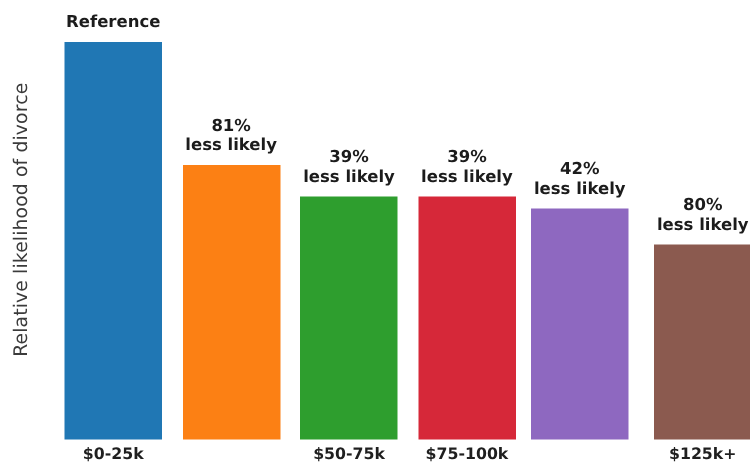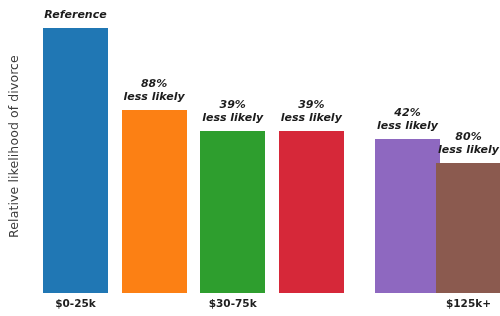--- a/index.html
+++ b/index.html
@@ -42,21 +42,20 @@
     left: 28px;
     top: 0px;
     width: 472px;
     height: 293px;
   }
 
   .bar-group {
     position: absolute;
     bottom: 0;
     height: 100%;
-    font-style: italic;
   }
   .bar {
     position: absolute;
     bottom: 0;
     left: 0;
     width: 100%;
   }
   .bar-annotation {
     position: absolute;
     left: 50%;
@@ -97,39 +96,40 @@
     <span class="ytext">Relative likelihood of divorce</span>
   </div>
 
   <div id="plot-area">
       <div class="bar-group" style="left: 15px; width: 65px;">
         <div class="bar" style="height: 265px; background: rgb(32, 119, 180);"></div>
         <div class="bar-annotation" style="bottom: 271px;"><span>Reference</span></div>
       </div>
       <div class="bar-group" style="left: 93.6px; width: 65px;">
         <div class="bar" style="height: 182.85px; background: rgb(252, 128, 20);"></div>
-        <div class="bar-annotation" style="bottom: 188.85px;"><span>88%</span><span class="line2">less likely</span></div>
+        <div class="bar-annotation" style="bottom: 188.85px;"><span>81%</span><span class="line2">less likely</span></div>
       </div>
       <div class="bar-group" style="left: 172.2px; width: 65px;">
         <div class="bar" style="height: 161.65px; background: rgb(46, 158, 46);"></div>
         <div class="bar-annotation" style="bottom: 167.65px;"><span>39%</span><span class="line2">less likely</span></div>
       </div>
       <div class="bar-group" style="left: 250.8px; width: 65px;">
         <div class="bar" style="height: 161.65px; background: rgb(214, 40, 57);"></div>
         <div class="bar-annotation" style="bottom: 167.65px;"><span>39%</span><span class="line2">less likely</span></div>
       </div>
-      <div class="bar-group" style="left: 347px; width: 65px;">
+      <div class="bar-group" style="left: 326px; width: 65px;">
         <div class="bar" style="height: 153.7px; background: rgb(142, 104, 192);"></div>
         <div class="bar-annotation" style="bottom: 159.7px;"><span>42%</span><span class="line2">less likely</span></div>
       </div>
       <div class="bar-group" style="left: 408px; width: 65px;">
         <div class="bar" style="height: 129.85px; background: rgb(139, 90, 79);"></div>
         <div class="bar-annotation" style="bottom: 135.85px;"><span>80%</span><span class="line2">less likely</span></div>
       </div>
     </div>
 
   <div id="x-axis-labels">
       <div class="x-tick-label" style="left: 9px; width: 77px;">$0-25k</div>
-      <div class="x-tick-label" style="left: 166.2px; width: 77px;">$30-75k</div>
+      <div class="x-tick-label" style="left: 166.2px; width: 77px;">$50-75k</div>
+      <div class="x-tick-label" style="left: 244.8px; width: 77px;">$75-100k</div>
       <div class="x-tick-label" style="left: 402px; width: 77px;">$125k+</div>
     </div>
 
 </div>
 
 </body></html>

